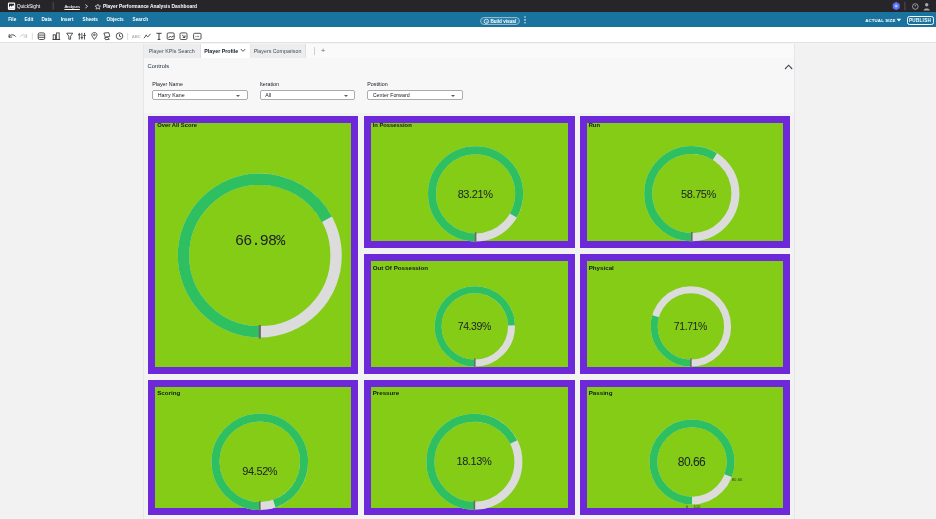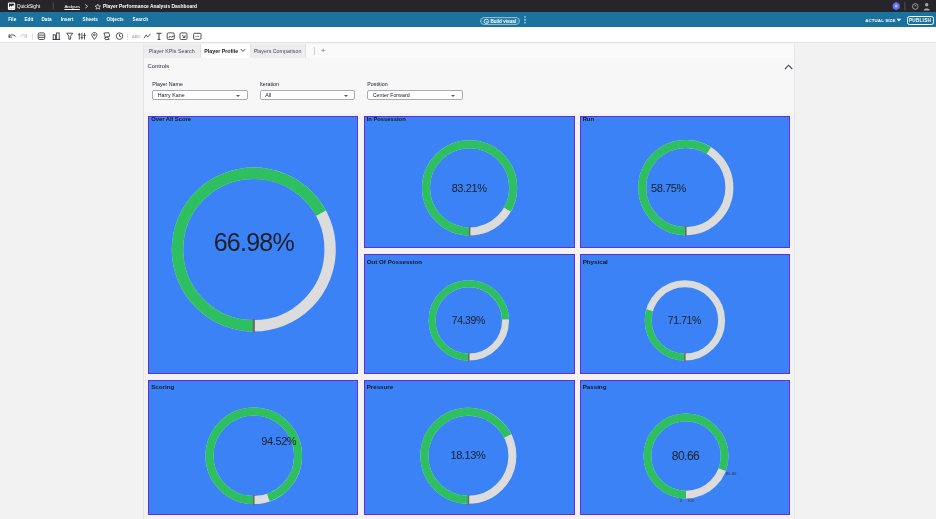--- a/index.html
+++ b/index.html
@@ -6,21 +6,21 @@
 #topbar span { position:absolute; color:#fff; }
 #bluebar { position:absolute; left:0; top:11.6px; width:936px; height:15.8px; background:#19739e; }
 .menuitem { position:absolute; top:4.4px; color:#fff; font-size:4.7px; font-weight:700; line-height:7px; }
 #toolbar { position:absolute; left:0; top:27.4px; width:936px; height:16.1px; background:#fff; border-bottom:1px solid #e3e3e5; }
 #tabrowbg { position:absolute; left:143.5px; top:43.5px; width:650.7px; height:14px; background:#fafafa; }
 .tab { position:absolute; top:43.5px; height:14px; line-height:14.5px; font-size:5.3px; color:#404b5a; text-align:center; background:#ededee; border-right:1px solid #e0e0e0; }
 #controls { position:absolute; left:143.5px; top:57.5px; width:650.7px; height:55.5px; background:#f7f7f8; }
 .lbl { position:absolute; font-size:5.3px; color:#16191f; }
 .dd { position:absolute; top:32.1px; height:10.9px; background:#fff; border:1px solid #a9abae; border-radius:2px; font-size:5.3px; color:#16191f; line-height:9.3px; padding-left:4.5px; }
 .ddc { position:absolute; right:6.5px; top:4px; width:0; height:0; border-left:2.1px solid transparent; border-right:2.1px solid transparent; border-top:2.6px solid #545b64; }
-.card { position:absolute; background:#3b82f6; border:1px solid #6d28d9; }
+.card { position:absolute; background:#84cc16; border:7px solid #6d28d9; }
 .ct { position:absolute; left:2.2px; font-weight:600; color:#14171c; line-height:1; }
 .cv { position:absolute; transform:translate(-50%,-50%); color:#1b1f26; white-space:nowrap; }
 .vline { position:absolute; width:1px; }
 </style></head>
 <body>
 <div style="position:absolute;left:0;top:43.5px;width:936px;height:475.5px;background:#f2f2f3;"></div>
 <div class="vline" style="left:143px;top:43.5px;height:475.5px;background:#e6e6e8;"></div>
 <div class="vline" style="left:794.2px;top:43.5px;height:475.5px;background:#e6e6e8;"></div>
 
 <div id="topbar">
@@ -146,41 +146,41 @@
  <div class="dd" style="left:223.8px;width:95.4px;">Center Forward<div class="ddc"></div></div>
 </div>
 
 <div class="card" style="left:148px;top:116px;width:210px;height:258px;">
   <svg width="210" height="258" style="position:absolute;left:0;top:0">
       <circle cx="104.8" cy="132.5" r="76.3" fill="none" stroke="#dcdcdc" stroke-width="11.4"></circle>
       <circle cx="104.8" cy="132.5" r="76.3" fill="none" stroke="#2dbf60" stroke-width="11.4" stroke-dasharray="321.11 479.41" transform="rotate(90 104.8 132.5)"></circle>
       <line x1="104.8" y1="202.00" x2="104.8" y2="215.60" stroke="#6a6a6a" stroke-width="2.2"></line>
     </svg>
   <div class="ct" style="top:0.1px;font-size:5.8px;">Over All Score</div>
-  <div class="cv" style="left:104.8px;top:125px;font-size:25px;letter-spacing:-0.75px;">66.98%</div>
+  <div class="cv" style="left:104.8px;top:118px;font-size:15px;letter-spacing:-0.75px;font-family:Liberation Mono, monospace;">66.98%</div>
 
 </div>
 <div class="card" style="left:363.5px;top:116px;width:211.5px;height:132px;">
   <svg width="211.5" height="132" style="position:absolute;left:0;top:0">
       <circle cx="104.6" cy="70.8" r="43.6" fill="none" stroke="#dcdcdc" stroke-width="8.0"></circle>
       <circle cx="104.6" cy="70.8" r="43.6" fill="none" stroke="#2dbf60" stroke-width="8.0" stroke-dasharray="227.95 273.95" transform="rotate(90 104.6 70.8)"></circle>
       <line x1="104.6" y1="109.30" x2="104.6" y2="119.50" stroke="#6a6a6a" stroke-width="1.6"></line>
     </svg>
   <div class="ct" style="top:0.1px;font-size:5.8px;">In Possession</div>
   <div class="cv" style="left:104.6px;top:70.8px;font-size:11.0px;letter-spacing:-0.4px;">83.21%</div>
 
 </div>
 <div class="card" style="left:579.5px;top:116px;width:210px;height:132px;">
   <svg width="210" height="132" style="position:absolute;left:0;top:0">
       <circle cx="104.8" cy="70.6" r="43.6" fill="none" stroke="#dcdcdc" stroke-width="8.0"></circle>
       <circle cx="104.8" cy="70.6" r="43.6" fill="none" stroke="#2dbf60" stroke-width="8.0" stroke-dasharray="160.94 273.95" transform="rotate(90 104.8 70.6)"></circle>
       <line x1="104.8" y1="109.10" x2="104.8" y2="119.30" stroke="#6a6a6a" stroke-width="1.6"></line>
     </svg>
   <div class="ct" style="top:0.1px;font-size:5.8px;">Run</div>
-  <div class="cv" style="left:88px;top:70.6px;font-size:11.0px;letter-spacing:-0.4px;">58.75%</div>
+  <div class="cv" style="left:112px;top:70.6px;font-size:11.0px;letter-spacing:-0.4px;">58.75%</div>
 
 </div>
 <div class="card" style="left:363.5px;top:254px;width:211.5px;height:120px;">
   <svg width="211.5" height="120" style="position:absolute;left:0;top:0">
       <circle cx="103.8" cy="65.4" r="36.7" fill="none" stroke="#dcdcdc" stroke-width="7.0"></circle>
       <circle cx="103.8" cy="65.4" r="36.7" fill="none" stroke="#2dbf60" stroke-width="7.0" stroke-dasharray="171.54 230.59" transform="rotate(90 103.8 65.4)"></circle>
       <line x1="103.8" y1="97.50" x2="103.8" y2="106.70" stroke="#6a6a6a" stroke-width="1.5"></line>
     </svg>
   <div class="ct" style="top:3.9px;font-size:6.2px;">Out Of Possession</div>
   <div class="cv" style="left:103.8px;top:65.4px;font-size:10.5px;letter-spacing:-0.4px;text-align:right;">74.39%</div>
@@ -196,21 +196,21 @@
   <div class="cv" style="left:103.9px;top:65.4px;font-size:10.5px;letter-spacing:-0.4px;">71.71%</div>
 
 </div>
 <div class="card" style="left:148px;top:379.5px;width:210px;height:135.5px;">
   <svg width="210" height="135.5" style="position:absolute;left:0;top:0">
       <circle cx="104.8" cy="74.8" r="44.3" fill="none" stroke="#dcdcdc" stroke-width="8.0"></circle>
       <circle cx="104.8" cy="74.8" r="44.3" fill="none" stroke="#2dbf60" stroke-width="8.0" stroke-dasharray="263.09 278.35" transform="rotate(90 104.8 74.8)"></circle>
       <line x1="104.8" y1="114.00" x2="104.8" y2="124.20" stroke="#6a6a6a" stroke-width="1.6"></line>
     </svg>
   <div class="ct" style="top:3.9px;font-size:6.2px;">Scoring</div>
-  <div class="cv" style="left:104.8px;top:60px;font-size:11.0px;letter-spacing:-0.4px;margin-left:25px;">94.52%</div>
+  <div class="cv" style="left:104.8px;top:84px;font-size:11.0px;letter-spacing:-0.4px;">94.52%</div>
 
 </div>
 <div class="card" style="left:363.5px;top:379.5px;width:211.5px;height:135.5px;">
   <svg width="211.5" height="135.5" style="position:absolute;left:0;top:0">
       <circle cx="103.4" cy="74.8" r="44.0" fill="none" stroke="#dcdcdc" stroke-width="8.0"></circle>
       <circle cx="103.4" cy="74.8" r="44.0" fill="none" stroke="#2dbf60" stroke-width="8.0" stroke-dasharray="186.44 276.46" transform="rotate(90 103.4 74.8)"></circle>
       <line x1="103.4" y1="113.70" x2="103.4" y2="123.90" stroke="#6a6a6a" stroke-width="1.6"></line>
     </svg>
   <div class="ct" style="top:3.9px;font-size:6.2px;">Pressure</div>
   <div class="cv" style="left:103.4px;top:74.8px;font-size:11.0px;letter-spacing:-0.4px;">18.13%</div>

